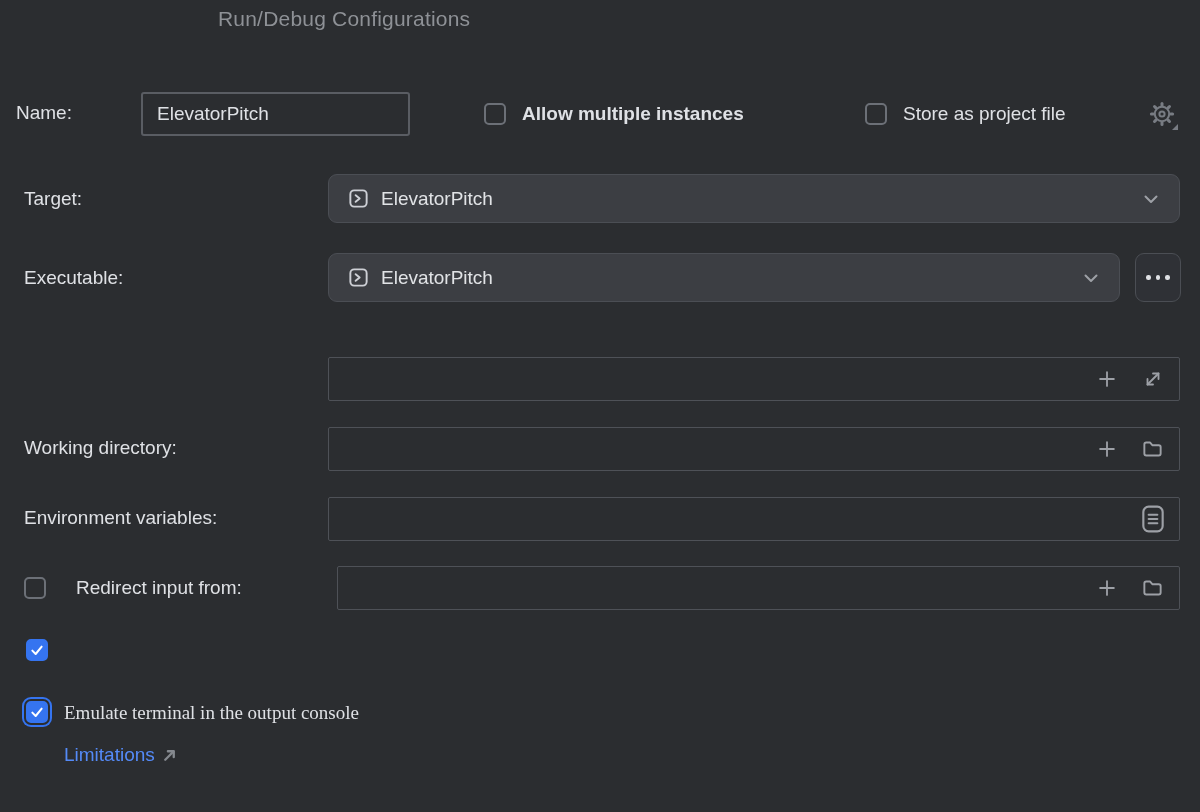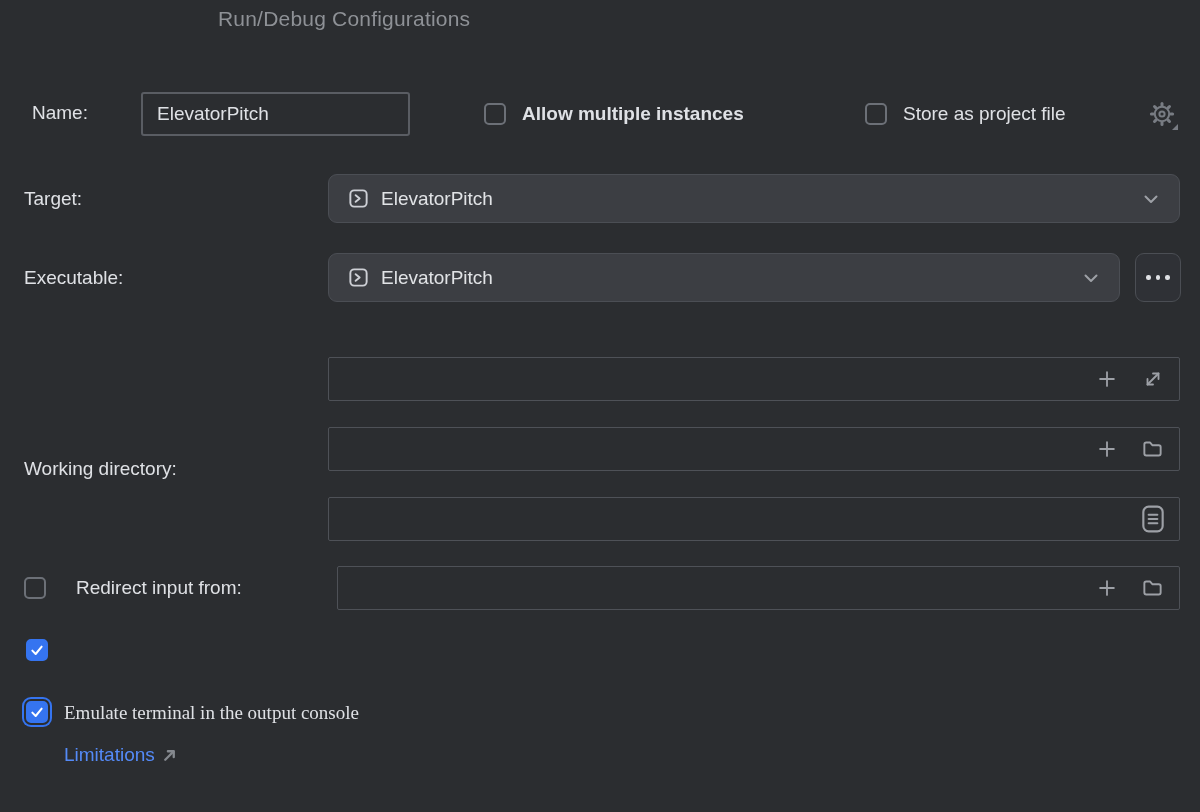--- a/index.html
+++ b/index.html
@@ -62,21 +62,21 @@
   .field-box { position:absolute; }
   .field-box .text-field { left:0; top:0; width:100%; height:100%; }
 </style>
 </head>
 <body>
 
 <div class="canvas">
 
   <div class="dialog-title">Run/Debug Configurations</div>
 
-  <div class="row-label" style="left:32px; top:100px;">Name:</div>
+  <div class="row-label" style="left:16px; top:100px;">Name:</div>
   <input class="text-field name-field" style="left: 141px; top: 92px; width: 269px; height: 44px;" value="ElevatorPitch">
 
   <div class="cb" style="left:484px; top:103px;">
     
   </div>
   <div class="cb-label" style="left:522px; top:101px;font-weight:bold;">Allow multiple instances</div>
 
   <div class="cb" style="left:865px; top:103px;">
     
   </div>
@@ -140,35 +140,36 @@
     </span>
     <span class="field-icon" style="right:16px;">
       <svg width="22" height="22" viewBox="0 0 24 24" fill="none" stroke="#9da0a6" stroke-width="2" stroke-linecap="round" stroke-linejoin="round">
         <line x1="6" y1="18" x2="18" y2="6"></line>
         <polyline points="12,6 18,6 18,12"></polyline>
         <polyline points="6,12 6,18 12,18"></polyline>
       </svg>
     </span>
   </div>
 
-  <div class="row-label" style="left:24px; top:456px;">Working directory:</div>
+  <div class="row-label" style="left:24px; top:435px;">Working directory:</div>
   <div class="field-box" style="left:328px; top:427px; width:852px; height:44px;">
     <input class="text-field" style="padding-right: 100px;" value="">
     <span class="field-icon" style="right:62px;">
       <svg width="22" height="22" viewBox="0 0 24 24">
           <path d="M12 4.5 V19.5 M4.5 12 H19.5" stroke="#9da0a6" stroke-width="2" stroke-linecap="round" fill="none"></path>
         </svg>
     </span>
     <span class="field-icon" style="right:16px;">
       <svg width="23" height="23" viewBox="0 0 24 24" fill="none" stroke="#9da0a6" stroke-width="2" stroke-linejoin="round">
         <path d="M3.5 7.2 Q3.5 5.2 5.5 5.2 H9.3 L11.8 8 H18.5 Q20.5 8 20.5 10 V16.8 Q20.5 18.8 18.5 18.8 H5.5 Q3.5 18.8 3.5 16.8 Z"></path>
       </svg>
     </span>
   </div>
 
+  <div class="row-label" style="left:24px; top:505px;">Environment variables:</div>
   <div class="field-box" style="left:328px; top:497px; width:852px; height:44px;">
     <input class="text-field" style="padding-right: 60px;" value="">
     <span class="field-icon" style="right:15px;">
       <svg width="24" height="29" viewBox="0 0 22 27" fill="none" stroke="#9da0a6">
         <rect x="2" y="2" width="18" height="23" rx="5" stroke-width="2"></rect>
         <g stroke-width="2" stroke-linecap="round">
           <line x1="7" y1="9.5" x2="15" y2="9.5"></line>
           <line x1="7" y1="13.5" x2="15" y2="13.5"></line>
           <line x1="7" y1="17.5" x2="15" y2="17.5"></line>
         </g>

